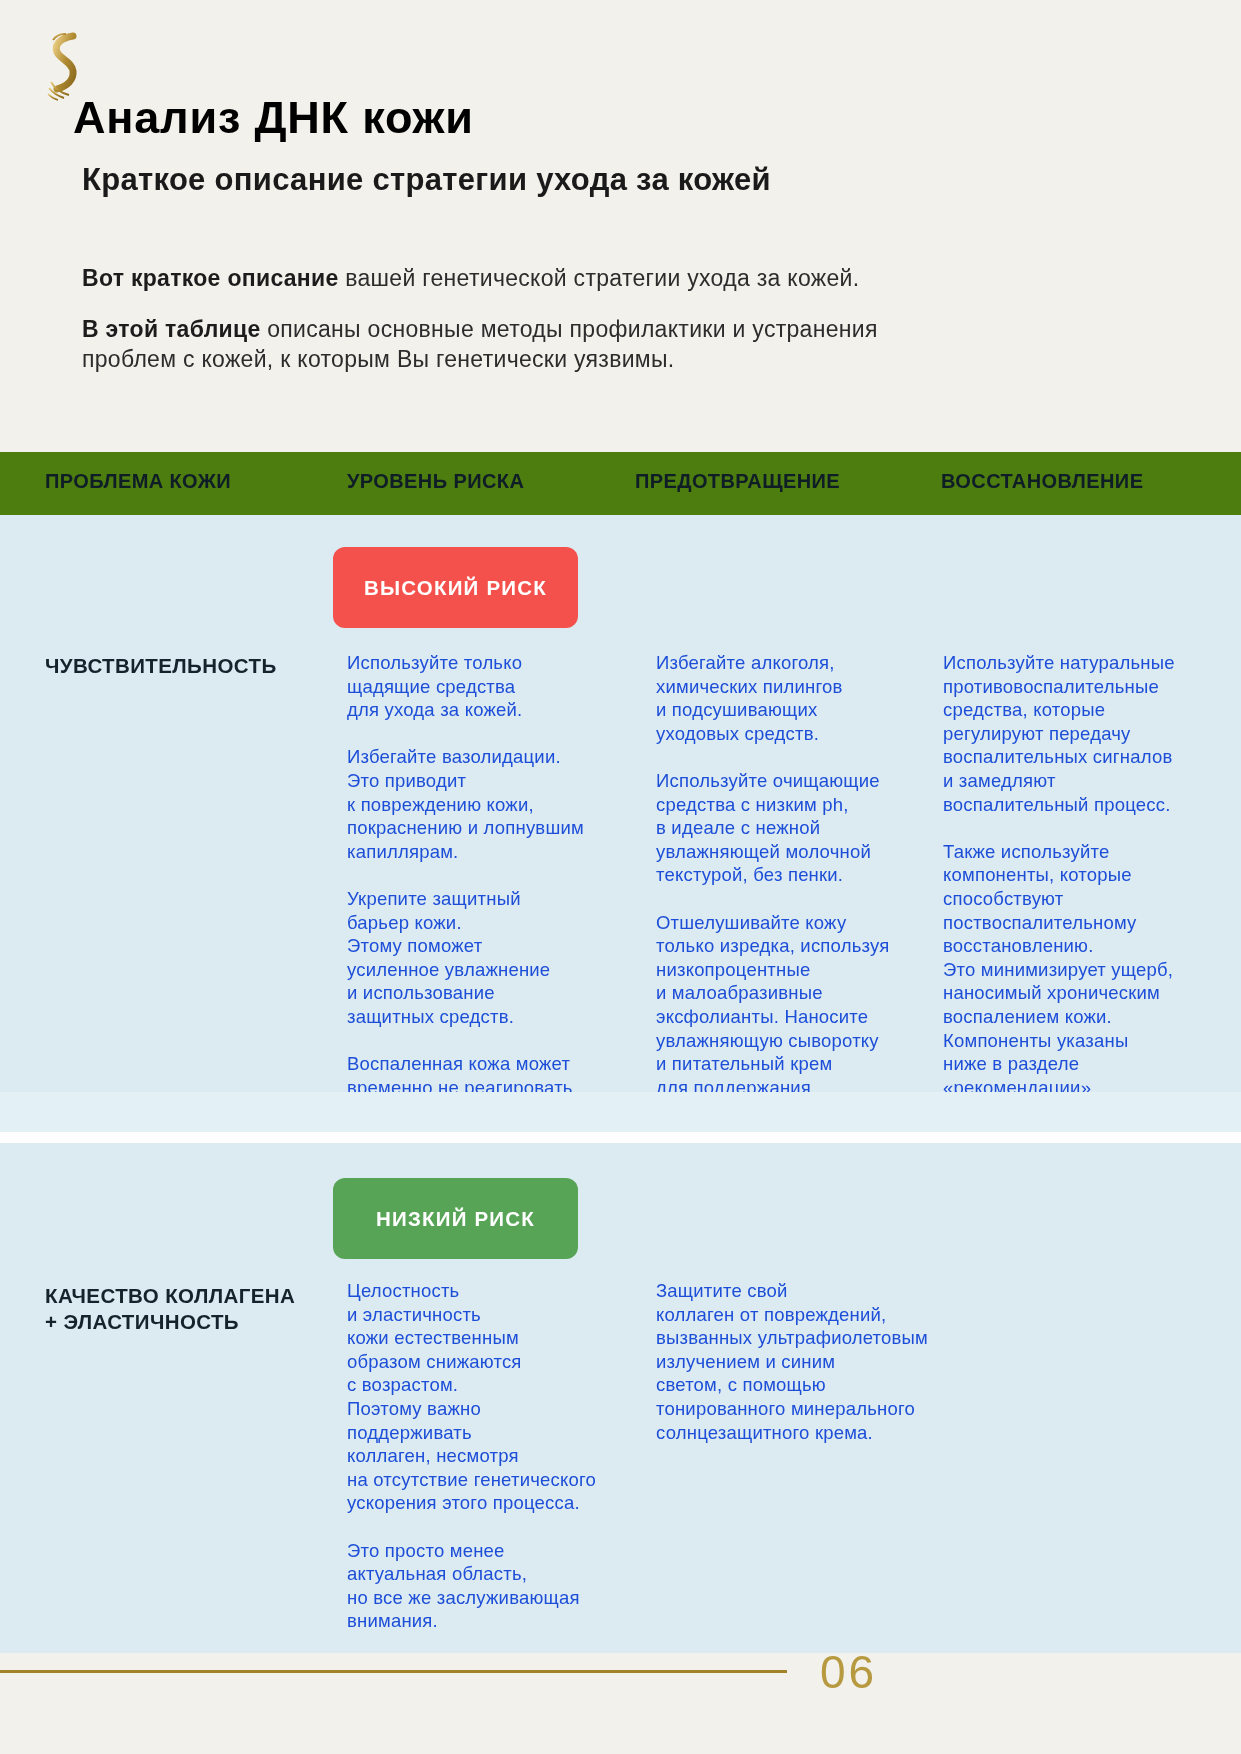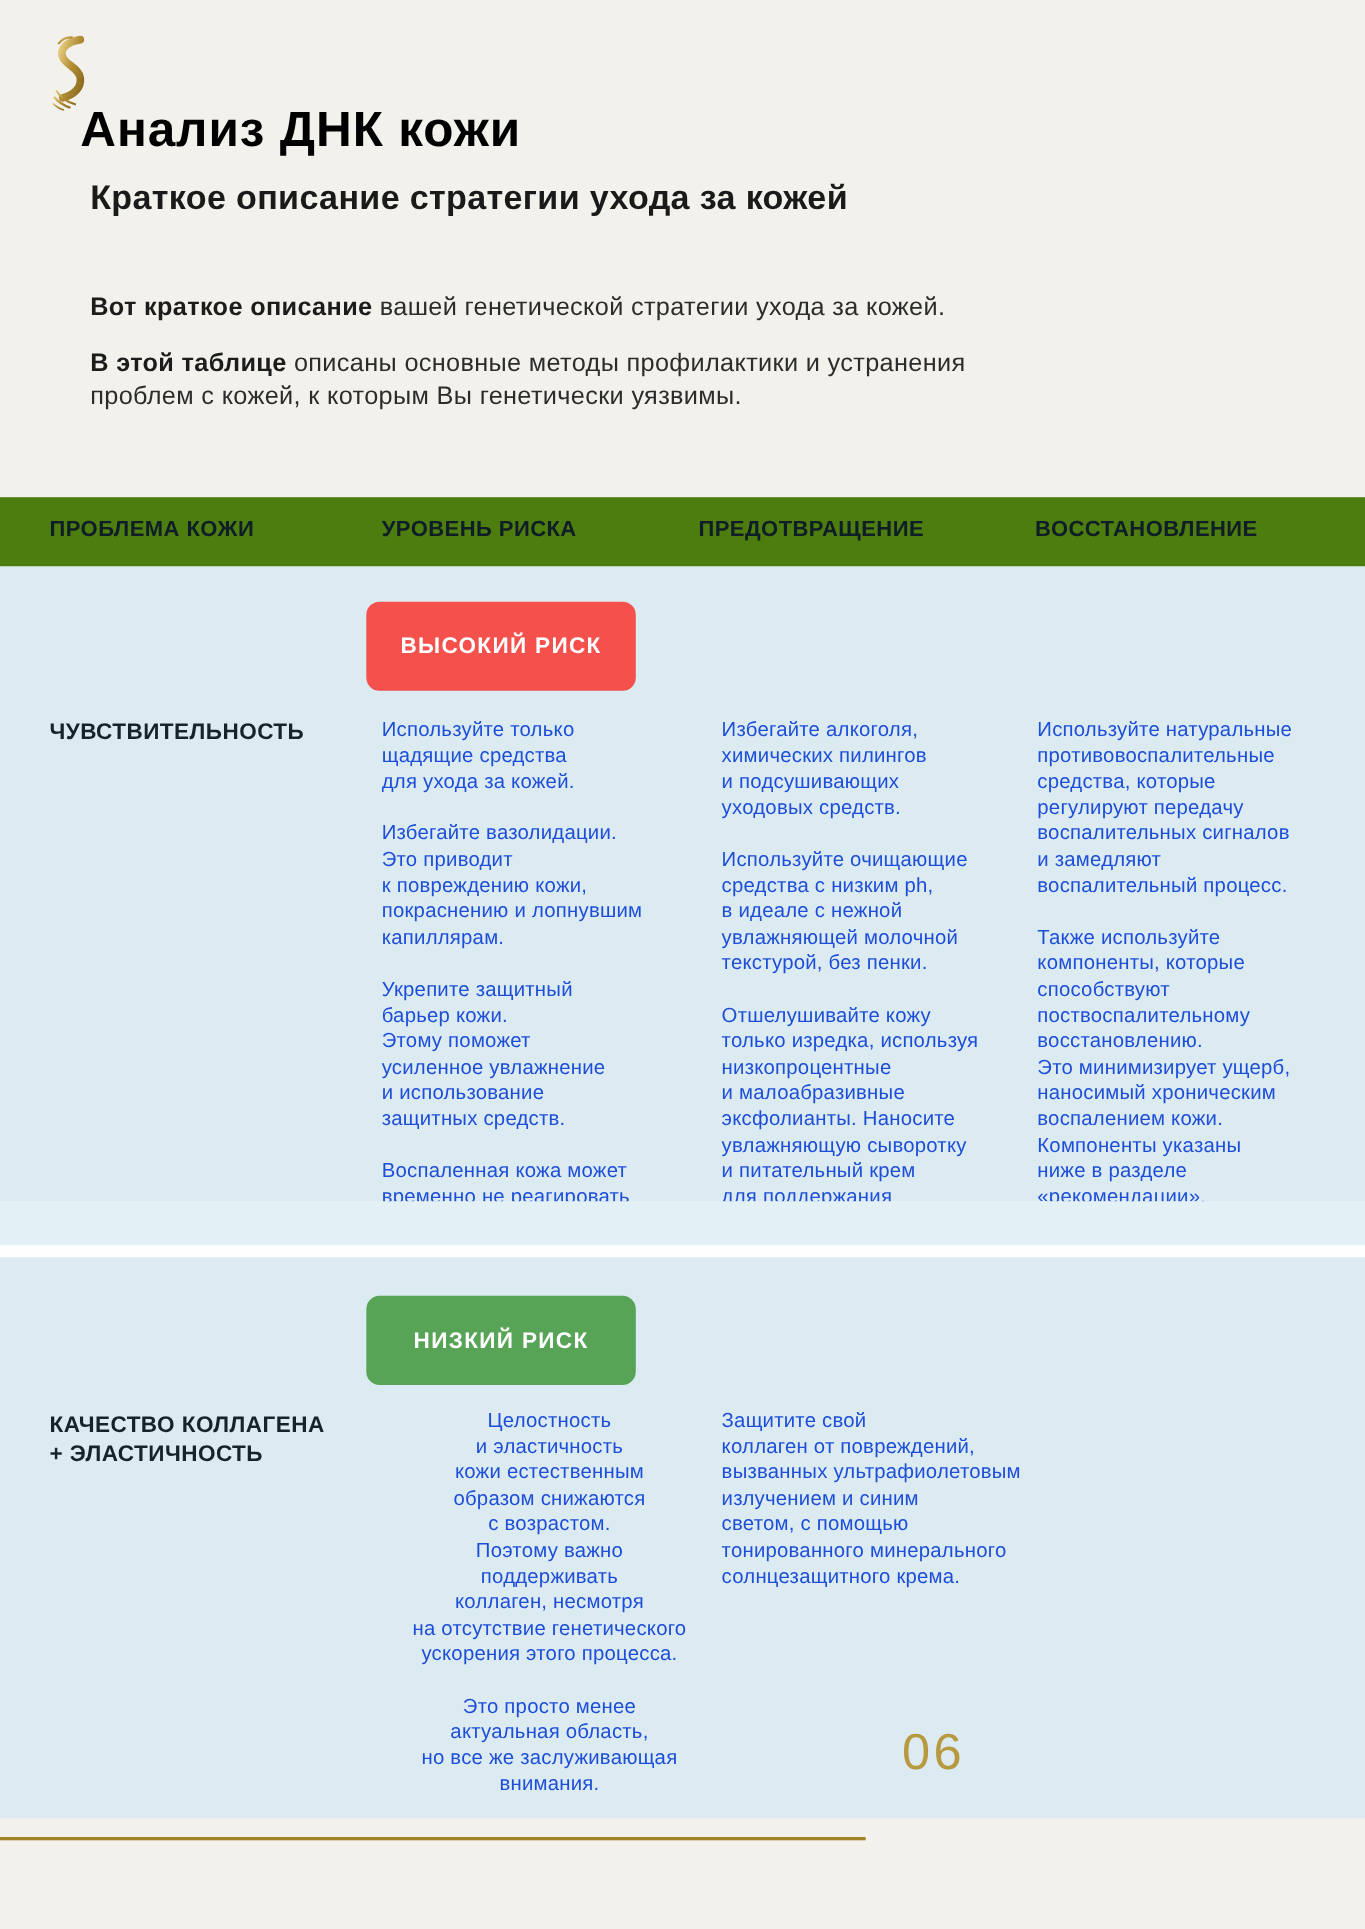--- a/index.html
+++ b/index.html
@@ -72,29 +72,29 @@
   .cell{
     position:absolute;
     font-size:18.5px;line-height:23.6px;letter-spacing:0.2px;
     color:#1d4ed8;white-space:pre-line;
   }
   .section.high .cell{top:136px;}
   .section.low  .cell{top:136px;}
   .cell.risk{left:347px;width:280px;}
   .cell.prevention{left:656px;width:300px;}
   .cell.recovery{left:943px;width:290px;}
-  .section.low .cell.risk{width:305px;text-align:center;}
+  .section.low .cell.risk{width:305px;}
   .section.low .cell.prevention{width:320px;}
   
   .footer-line{
     position:absolute;left:0;top:1670px;width:787px;height:3px;
     background:#a3832a;
   }
   .page-number{
-    position:absolute;left:820px;top:1565px;
+    position:absolute;left:820px;top:1645px;
     font-size:46px;font-weight:400;letter-spacing:3px;
     color:#b79940;
   }
 </style>
 </head>
 <body>
 
 <div class="page">
 
   <svg class="logo" viewBox="0 0 42 70">

